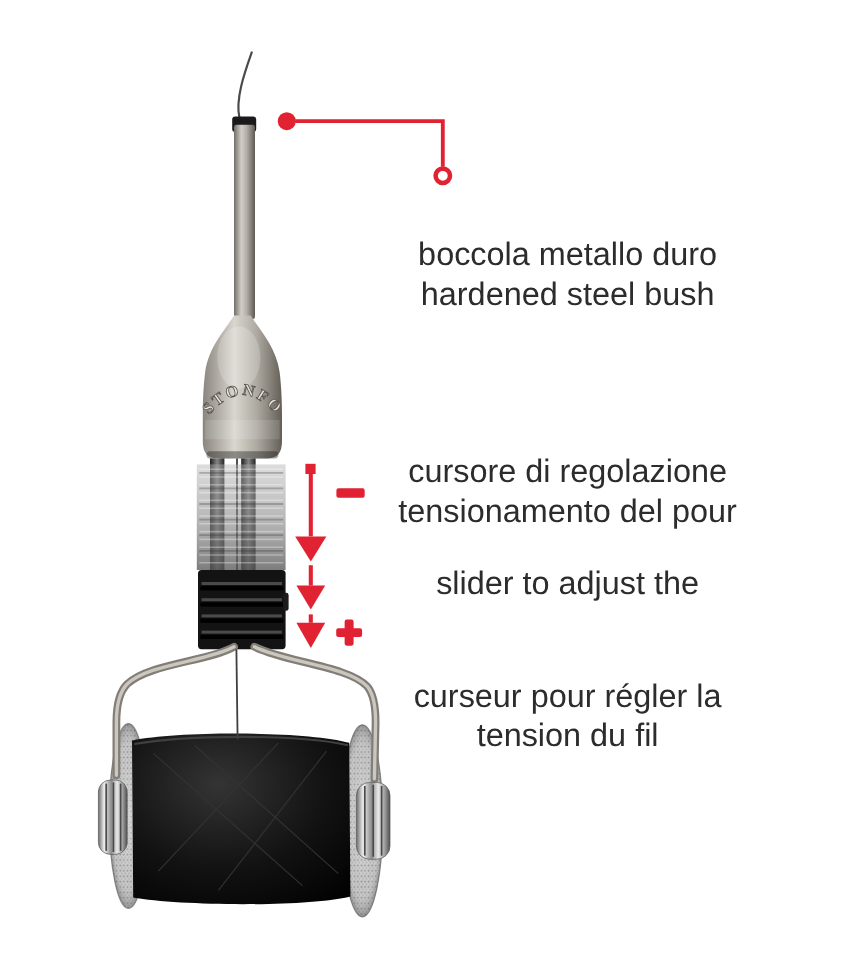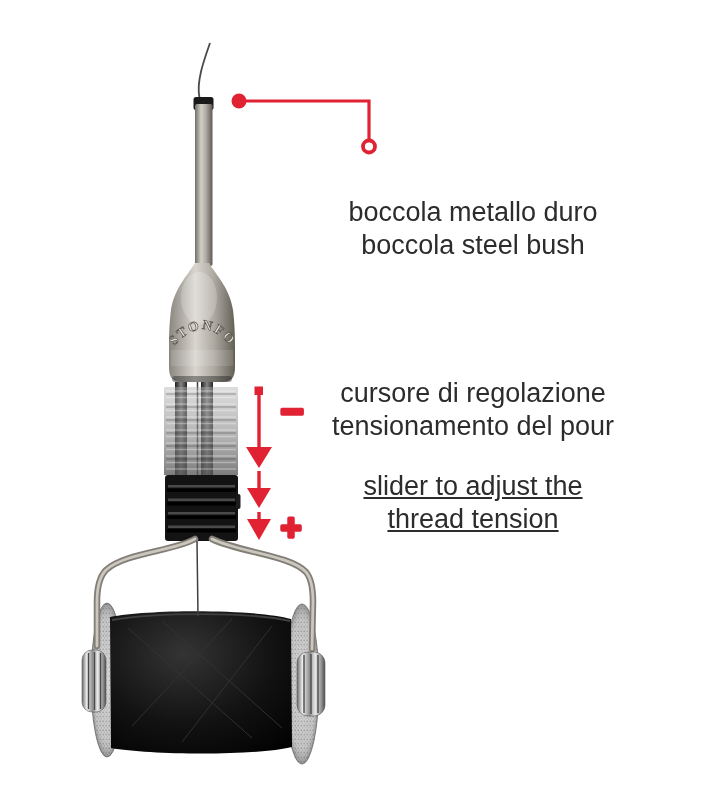--- a/index.html
+++ b/index.html
@@ -4,21 +4,21 @@
 <style>
   html,body{margin:0;padding:0;background:#ffffff;}
   .page{position:relative;width:703px;height:800px;background:#ffffff;overflow:hidden;
         font-family:"Liberation Sans","DejaVu Sans",sans-serif;}
   .illustration{position:absolute;left:0;top:0;width:703px;height:800px;}
   .caption{position:absolute;left:283px;width:380px;text-align:center;
            font-size:27px;line-height:32.5px;color:#2c2c2c;}
   .caption div{white-space:nowrap;}
   .cap-bush{top:164px;margin-top:32px;}
   .cap-it{top:377px;}
-  .cap-en{top:470px;text-decoration:underline;}
+  .cap-en{top:470px;}
   .cap-fr{top:564px;}
 </style>
 </head>
 <body>
 
 <div class="page">
 
   <svg class="illustration" viewBox="0 0 703 800" xmlns="http://www.w3.org/2000/svg">
     <defs>
       <linearGradient id="tubeGrad" x1="0" y1="0" x2="1" y2="0">
@@ -200,27 +200,30 @@
       <line x1="259" y1="512" x2="259" y2="519" stroke="#e02233" stroke-width="3.4"></line>
       <polygon points="247,519 271,519 259,540"></polygon>
     </g>
 
     <text x="292" y="411" text-anchor="middle" dominant-baseline="central" font-size="40" font-weight="bold" fill="#e02233" stroke="#e02233" stroke-width="3.5" stroke-linejoin="round" font-family="Liberation Sans, DejaVu Sans, sans-serif">−</text>
     <text x="291" y="527" text-anchor="middle" dominant-baseline="central" font-size="36" font-weight="bold" fill="#e02233" stroke="#e02233" stroke-width="3.5" stroke-linejoin="round" font-family="Liberation Sans, DejaVu Sans, sans-serif">+</text>
   </svg>
 
   <div class="caption cap-bush">
     <div>boccola metallo duro</div>
-    <div>boccola steel bush</div>
+    <div>hardened steel bush</div>
   </div>
 
   <div class="caption cap-it">
     <div>cursore di regolazione</div>
     <div>tensionamento del pour</div>
   </div>
 
   <div class="caption cap-en">
     <div>slider to adjust the</div>
-    <div>thread tension</div>
-  </div>
-
+  </div>
+
+  <div class="caption cap-fr">
+    <div>curseur pour régler la</div>
+    <div>tension du fil</div>
+  </div>
 
 </div>
 
 </body></html>

